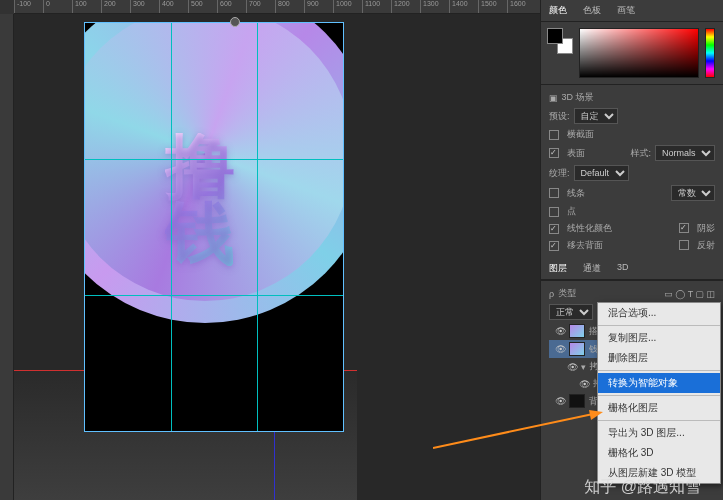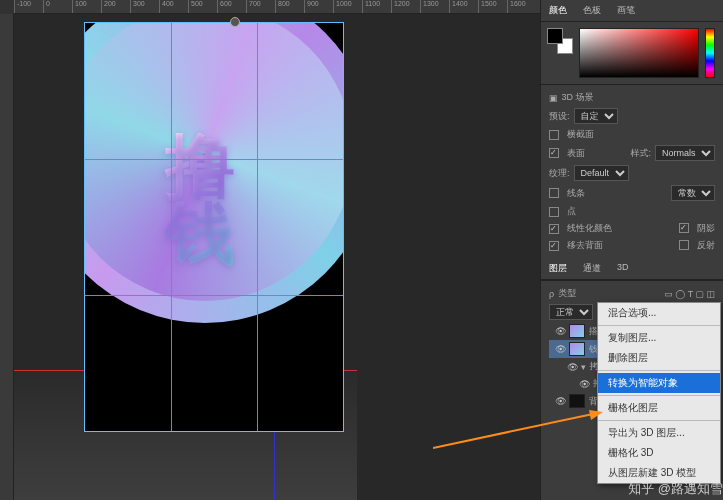--- a/index.html
+++ b/index.html
@@ -43,21 +43,21 @@
   .chk.on::after{content:"✓"; color:#ccc; font-size:8px; position:relative; top:-2px;}
   .layer-item { display:flex; align-items:center; gap:4px; padding:2px 6px; }
   .eye { width:10px; color:#ccc; }
   .thumb { width:16px; height:14px; background:linear-gradient(135deg,#b688e8,#7fd0e8); border:1px solid #222; }
   .thumb.dark { background:#111; }
   .ctx-menu { position:absolute; right:2px; bottom:16px; width:124px; background:#e8e8e8; color:#333; border:1px solid #888; box-shadow:2px 2px 6px rgba(0,0,0,.5); z-index:50; }
   .ctx-menu div { padding:3px 10px; font-size:10px; }
   .ctx-menu div.sel { background:#1a6fd8; color:#fff; }
   .ctx-menu hr { border:none; border-top:1px solid #bbb; margin:2px 0; }
   .arrow { position:absolute; right:120px; bottom:50px; width:170px; height:40px; z-index:60; pointer-events:none; }
-  .watermark { position:absolute; right:0; bottom:2px; color:#ddd; font-size:13px; opacity:.9; z-index:70; }
+  .watermark { position:absolute; right:22px; bottom:2px; color:#ddd; font-size:16px; opacity:.9; z-index:70; }
 </style>
 </head>
 <body>
 
 <div class="ruler-top">
     <span>-100</span>
     <span>0</span>
     <span>100</span>
     <span>200</span>
     <span>300</span>

